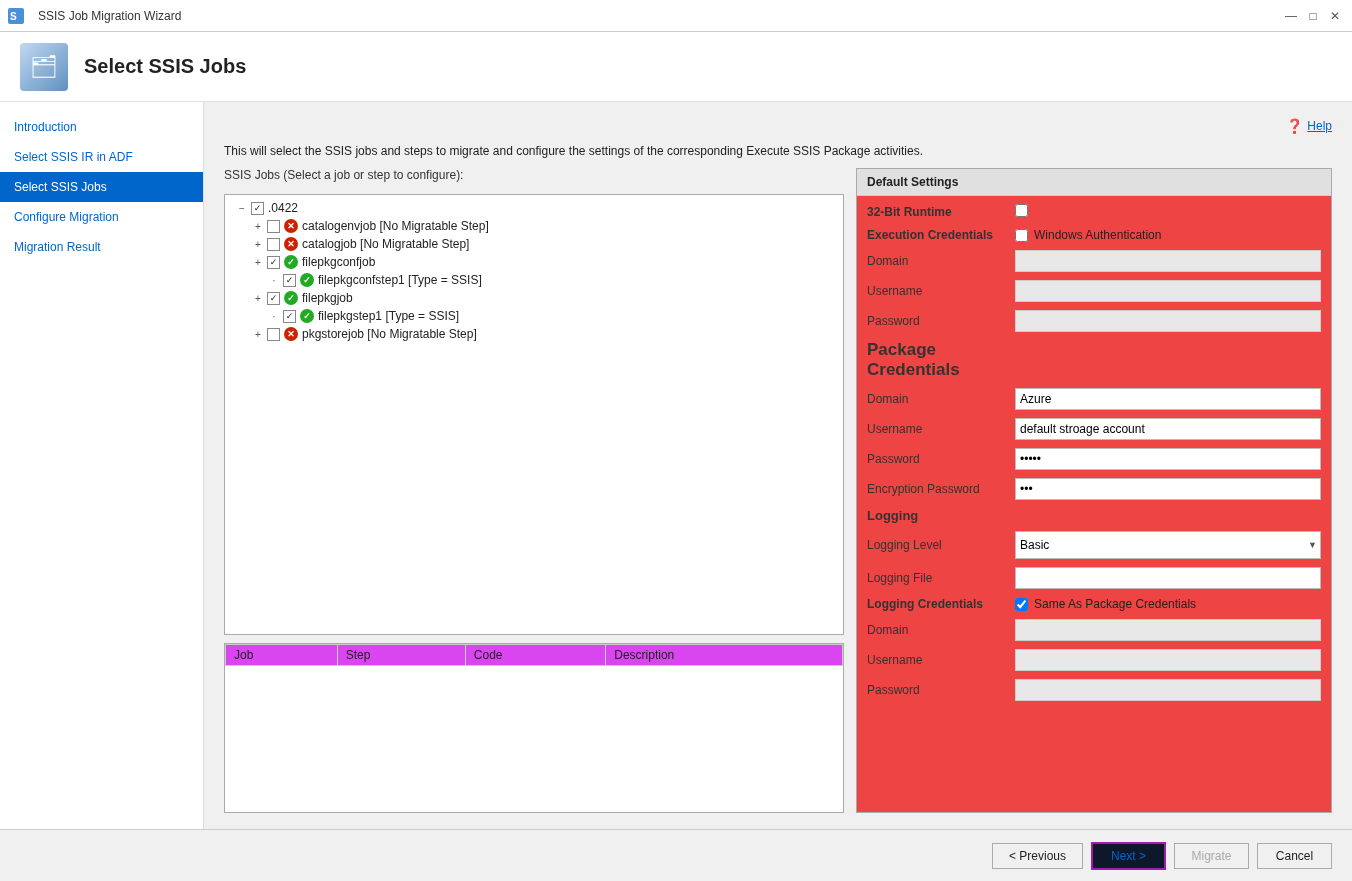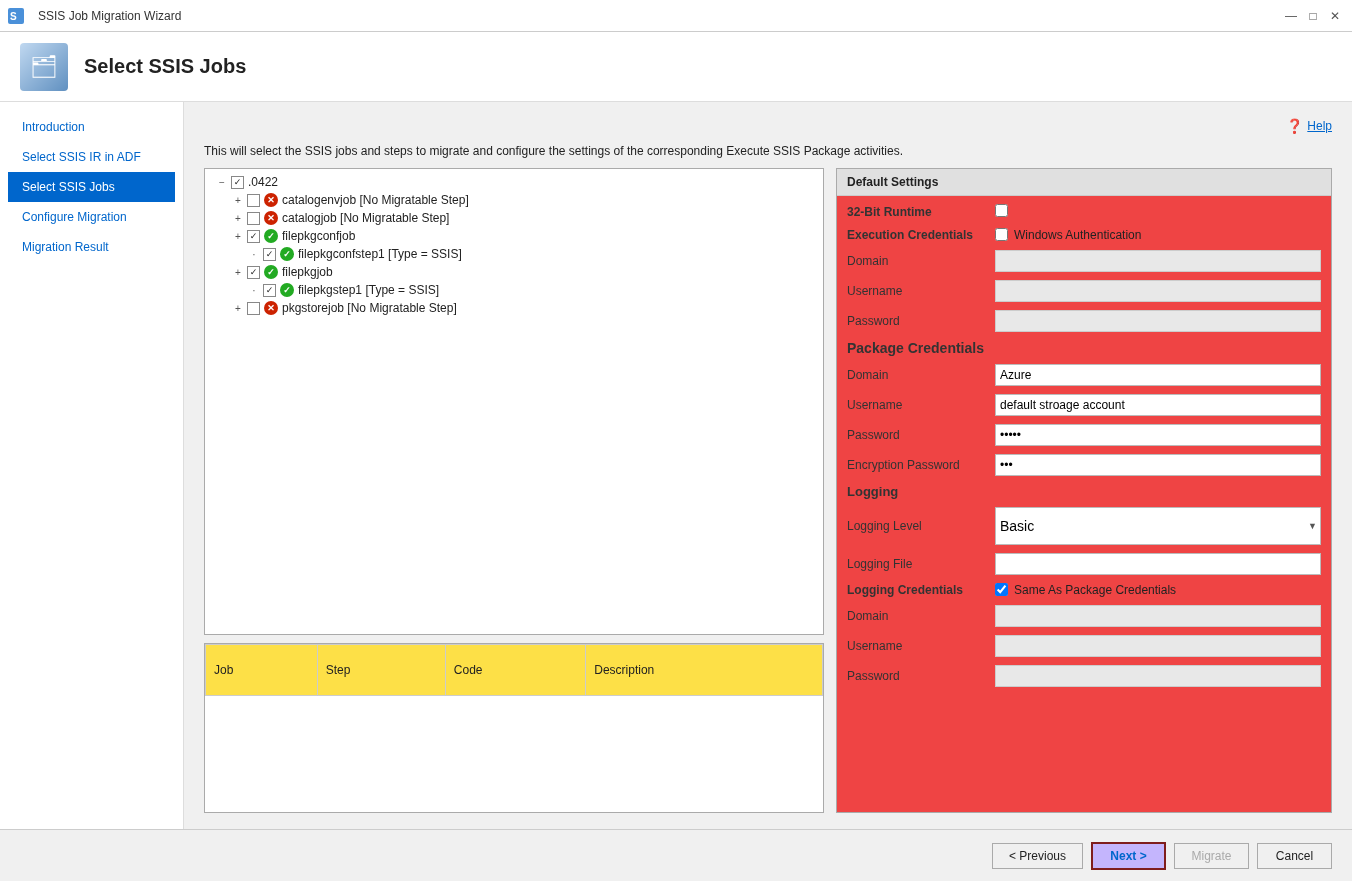--- a/index.html
+++ b/index.html
@@ -13,21 +13,21 @@
     .titlebar-btn { width: 18px; height: 18px; border: none; background: transparent; cursor: pointer; font-size: 12px; color: #555; }
 
     
     .header { background: #fff; border-bottom: 1px solid #ddd; padding: 10px 20px; display: flex; align-items: center; gap: 16px; min-height: 70px; }
     .header-title { font-size: 20px; font-weight: bold; color: #222; }
 
     
     .main-content { display: flex; flex: 1; overflow: hidden; }
 
     
-    .sidebar { width: 184px; background: #fff; border-right: 1px solid #ddd; padding: 10px 8px; }
+    .sidebar { width: 204px; background: #fff; border-right: 1px solid #ddd; padding: 10px 0; }
     .sidebar-item { padding: 8px 14px; cursor: pointer; font-size: 12px; color: #0066cc; }
     .sidebar-item.active { background: #0066cc; color: #fff; }
 
     
     .content { flex: 1; background: #f0f0f0; padding: 16px 20px; overflow-y: auto; display: flex; flex-direction: column; gap: 10px; }
 
     
     .help-row { display: flex; justify-content: flex-end; align-items: center; gap: 4px; color: #0066cc; cursor: pointer; font-size: 12px; }
 
     
@@ -52,46 +52,46 @@
     .cb { width: 13px; height: 13px; border: 1px solid #888; background: #fff; display: inline-flex; align-items: center; justify-content: center; font-size: 9px; }
     .cb.checked { background: #fff; }
     .status-icon { width: 14px; height: 14px; border-radius: 50%; display: inline-flex; align-items: center; justify-content: center; font-size: 9px; font-weight: bold; }
     .status-error { background: #cc2200; color: #fff; }
     .status-ok { background: #22aa22; color: #fff; }
 
     
     .issue-panel { background: #fff; border: 1px solid #aaa; height: 170px; }
     .issue-header { padding: 4px 8px; font-weight: bold; font-size: 12px; border-bottom: 1px solid #ccc; background: #f5f5f5; }
     .issue-table { width: 100%; border-collapse: collapse; font-size: 12px; }
-    .issue-table th { border: 1px solid #ccc; padding: 18px 8px; background: #fde047; font-weight: normal; text-align: left; }
+    .issue-table th { border: 1px solid #ccc; padding: 3px 8px; background: #d946ef; font-weight: normal; text-align: left; }
 
     
     .right-panel { flex: 1; display: flex; flex-direction: column; gap: 0; }
     .settings-panel { background: #ef4444; border: 1px solid #aaa; flex: 1; overflow-y: auto; padding: 0; }
     .settings-header { background: #e0e0e0; border-bottom: 1px solid #ccc; padding: 6px 10px; font-weight: bold; font-size: 12px; }
 
     .settings-body { padding: 8px 10px; }
     .setting-row { display: flex; align-items: center; margin-bottom: 8px; gap: 8px; }
     .setting-label { width: 140px; font-size: 12px; color: #333; flex-shrink: 0; }
     .setting-label.bold { font-weight: bold; }
     .setting-control { flex: 1; }
 
     .input-field { width: 100%; border: 1px solid #bbb; padding: 2px 4px; font-size: 12px; height: 22px; background: #fff; }
     .input-field.disabled { background: #e8e8e8; border: 1px solid #ccc; }
 
-    .checkbox-row { display: flex; align-items: flex-start; gap: 6px; }
-
-    .select-field { width: 100%; border: 1px solid #bbb; padding: 2px 4px; font-size: 14px; height: 38px; background: #fff; appearance: none; -webkit-appearance: none; position: relative; }
+    .checkbox-row { display: flex; align-items: flex-end; gap: 6px; }
+
+    .select-field { width: 100%; border: 1px solid #bbb; padding: 2px 4px; font-size: 12px; height: 28px; background: #fff; appearance: none; -webkit-appearance: none; position: relative; }
     .select-wrapper { position: relative; display: flex; align-items: center; }
     .select-wrapper::after { content: '▼'; position: absolute; right: 4px; font-size: 9px; pointer-events: none; color: #555; }
 
     
     .footer { background: #f0f0f0; border-top: 1px solid #ccc; padding: 10px 20px; display: flex; justify-content: flex-end; gap: 8px; align-items: center; height: 52px; }
     .footer-btn { padding: 5px 16px; font-size: 12px; border: 1px solid #aaa; background: #f0f0f0; cursor: pointer; min-width: 75px; color: #222; }
-    .footer-btn.primary { background: #c4b5fd; border: 2px solid #7f1d1d; color: #0066cc; font-weight: bold; }
+    .footer-btn.primary { background: #0f172a; border: 2px solid #a21caf; color: #0066cc; font-weight: normal; }
     .footer-btn.disabled { color: #aaa; cursor: default; }
 
     
     .wizard-icon { width: 48px; height: 48px; background: linear-gradient(135deg, #c0d8f0, #6090c0); border-radius: 4px; display: flex; align-items: center; justify-content: center; font-size: 22px; color: #fff; }
   </style>
 </head>
 <body>
 
 <div class="titlebar">
   <div class="titlebar-icon">
@@ -131,20 +131,21 @@
     </div>
 
     <div class="description-text">
       <span>This will select the SSIS jobs and steps to migrate and configure the settings of the corresponding Execute SSIS Package activities.</span>
     </div>
 
     <div class="two-col">
 
       <div class="left-panel">
 
+        <div class="tree-label">SSIS Jobs (Select a job or step to configure):</div>
 
         <div class="tree-panel" style="height:390px;">
 
           <div class="tree-item tree-indent-1">
             <span class="expand-icon">−</span>
             <span class="cb checked">✓</span>
             <span>.0422</span>
           </div>
 
           <div class="tree-item tree-indent-2">
@@ -251,21 +252,21 @@
             </div>
 
             <div class="setting-row">
               <span class="setting-label">Password</span>
               <div class="setting-control">
                 <input type="password" class="input-field disabled" value="" style="">
               </div>
             </div>
 
             <div class="setting-row">
-              <span class="setting-label bold" style="font-size:14px;">Package Credentials</span>
+              <span class="setting-label bold" style="font-size:17px;">Package Credentials</span>
             </div>
 
             <div class="setting-row">
               <span class="setting-label">Domain</span>
               <div class="setting-control">
                 <input type="text" class="input-field" value="Azure" style="">
               </div>
             </div>
 
             <div class="setting-row">

